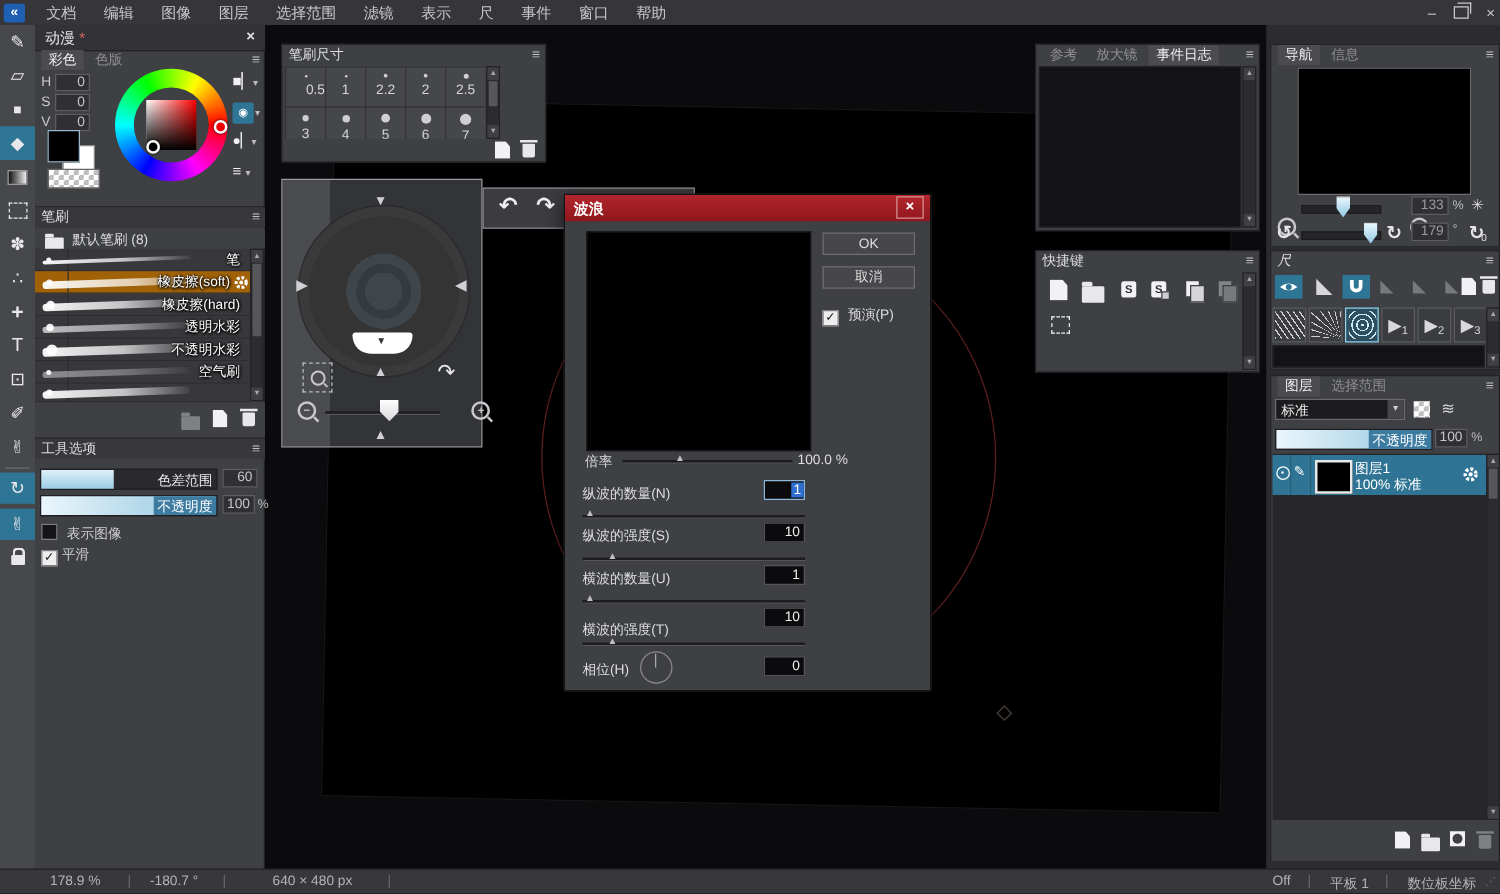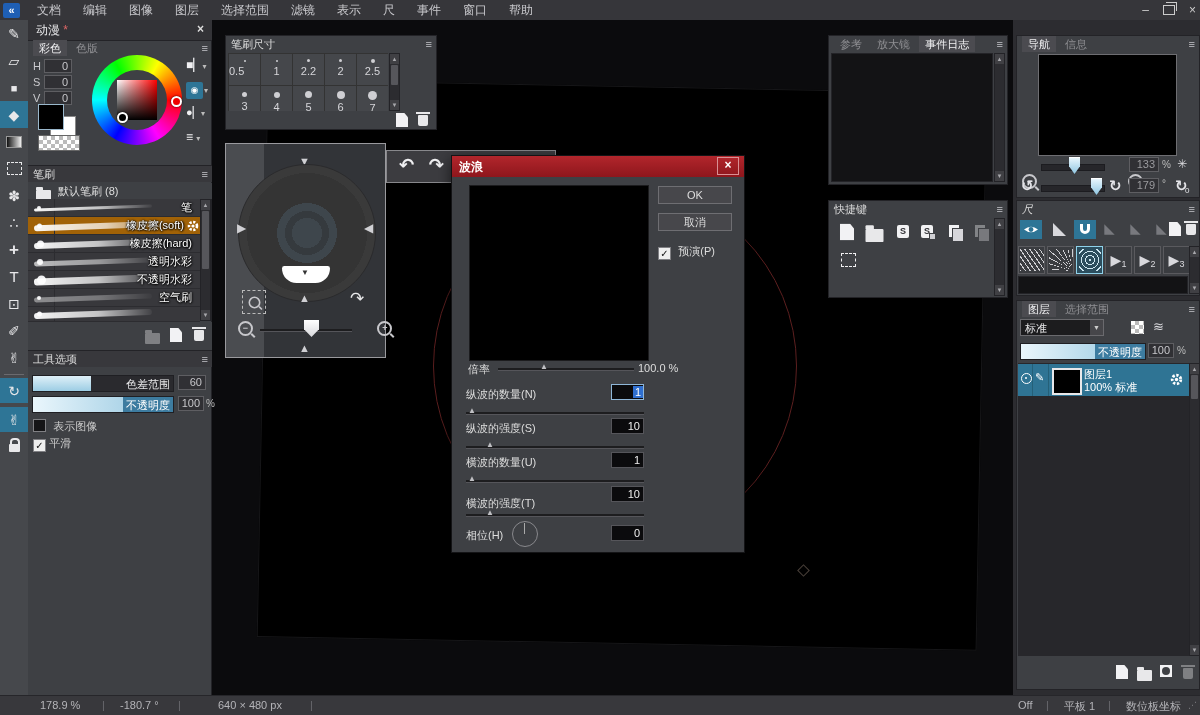--- a/index.html
+++ b/index.html
@@ -300,21 +300,21 @@
     </div>
   </div>
 
   <div class="panel" style="left:225px;top:35px;width:212px;height:95px;z-index:34">
     <div class="phead" style="background:#3e4044">
       <span>笔刷尺寸</span>
       <span class="pmenu">≡</span>
     </div>
     <div class="abs" style="left:2px;top:17px;width:160px;height:58px;overflow:hidden">
 
-      <div class="abs" style="left:0;top:0;width:31px;height:31px;background:#45474b;border:1px solid #333;text-align:left"><div style="width:2px;height:2px;background:#cfcfd3;border-radius:50%;margin:6px auto 2px"></div><span style="font-size:11px;color:#d6d6da">0.5</span></div>
+      <div class="abs" style="left:0;top:0;width:31px;height:31px;background:#45474b;border:1px solid #333;text-align:right"><div style="width:2px;height:2px;background:#cfcfd3;border-radius:50%;margin:6px auto 2px"></div><span style="font-size:11px;color:#d6d6da">0.5</span></div>
       <div class="abs" style="left:32px;top:0;width:31px;height:31px;background:#45474b;border:1px solid #333;text-align:center"><div style="width:2px;height:2px;background:#cfcfd3;border-radius:50%;margin:6px auto 2px"></div><span style="font-size:11px;color:#d6d6da">1</span></div>
       <div class="abs" style="left:64px;top:0;width:31px;height:31px;background:#45474b;border:1px solid #333;text-align:center"><div style="width:3px;height:3px;background:#cfcfd3;border-radius:50%;margin:5px auto 2px"></div><span style="font-size:11px;color:#d6d6da">2.2</span></div>
       <div class="abs" style="left:96px;top:0;width:31px;height:31px;background:#45474b;border:1px solid #333;text-align:center"><div style="width:3px;height:3px;background:#cfcfd3;border-radius:50%;margin:5px auto 2px"></div><span style="font-size:11px;color:#d6d6da">2</span></div>
       <div class="abs" style="left:128px;top:0;width:31px;height:31px;background:#45474b;border:1px solid #333;text-align:center"><div style="width:4px;height:4px;background:#cfcfd3;border-radius:50%;margin:5px auto 1px"></div><span style="font-size:11px;color:#d6d6da">2.5</span></div>
 
       <div class="abs" style="left:0;top:32px;width:31px;height:31px;background:#45474b;border:1px solid #333;text-align:center"><div style="width:5px;height:5px;background:#cfcfd3;border-radius:50%;margin:6px auto 2px"></div><span style="font-size:11px;color:#d6d6da">3</span></div>
       <div class="abs" style="left:32px;top:32px;width:31px;height:31px;background:#45474b;border:1px solid #333;text-align:center"><div style="width:6px;height:6px;background:#cfcfd3;border-radius:50%;margin:6px auto 2px"></div><span style="font-size:11px;color:#d6d6da">4</span></div>
       <div class="abs" style="left:64px;top:32px;width:31px;height:31px;background:#45474b;border:1px solid #333;text-align:center"><div style="width:7px;height:7px;background:#cfcfd3;border-radius:50%;margin:5px auto 2px"></div><span style="font-size:11px;color:#d6d6da">5</span></div>
       <div class="abs" style="left:96px;top:32px;width:31px;height:31px;background:#45474b;border:1px solid #333;text-align:center"><div style="width:8px;height:8px;background:#cfcfd3;border-radius:50%;margin:5px auto 1px"></div><span style="font-size:11px;color:#d6d6da">6</span></div>
       <div class="abs" style="left:128px;top:32px;width:31px;height:31px;background:#45474b;border:1px solid #333;text-align:center"><div style="width:9px;height:9px;background:#cfcfd3;border-radius:50%;margin:5px auto 1px"></div><span style="font-size:11px;color:#d6d6da">7</span></div>
@@ -512,21 +512,21 @@
       <span class="bt" style="bottom:0">▼</span>
     </div>
   </div>
 
   <div class="panel" style="left:1016px;top:300px;width:184px;height:390px">
     <div class="phead">
       <span class="tab act">图层</span>
       <span class="tab">选择范围</span>
       <span class="pmenu">≡</span>
     </div>
-    <div class="abs" style="left:3px;top:18px;width:84px;height:17px;background:#1c1c1e;border:1px solid #6a6a6e;box-sizing:border-box">
+    <div class="abs" style="left:3px;top:18px;width:104px;height:17px;background:#1c1c1e;border:1px solid #6a6a6e;box-sizing:border-box">
       <span style="position:absolute;left:4px;top:1px;color:#e8e8ea;font-size:11px">标准</span>
       <span style="position:absolute;right:0;top:0;bottom:0;width:13px;background:#46464a;color:#ccc;font-size:7px;text-align:center;line-height:15px">▼</span>
     </div>
     <span class="abs checker" style="left:114px;top:20px;width:13px;height:13px"></span>
     <span class="abs" style="left:136px;top:18px;color:#d8d8dc;font-size:13px">≋</span>
     <span class="abs" style="left:160px;top:16px">
         <span class="lockbody" style="display:block;background:#d8d8dc"></span>
       </span>
     <div class="abs" style="left:3px;top:42px;width:124px;height:15px;background:linear-gradient(90deg,#eaf6fc,#8fc4de);border:1px solid #1f1f23">
       <div style="position:absolute;right:0;top:0;bottom:0;background:#3d7ca0;color:#fff;font-size:11px;padding:1px 3px 0">不透明度</div>

